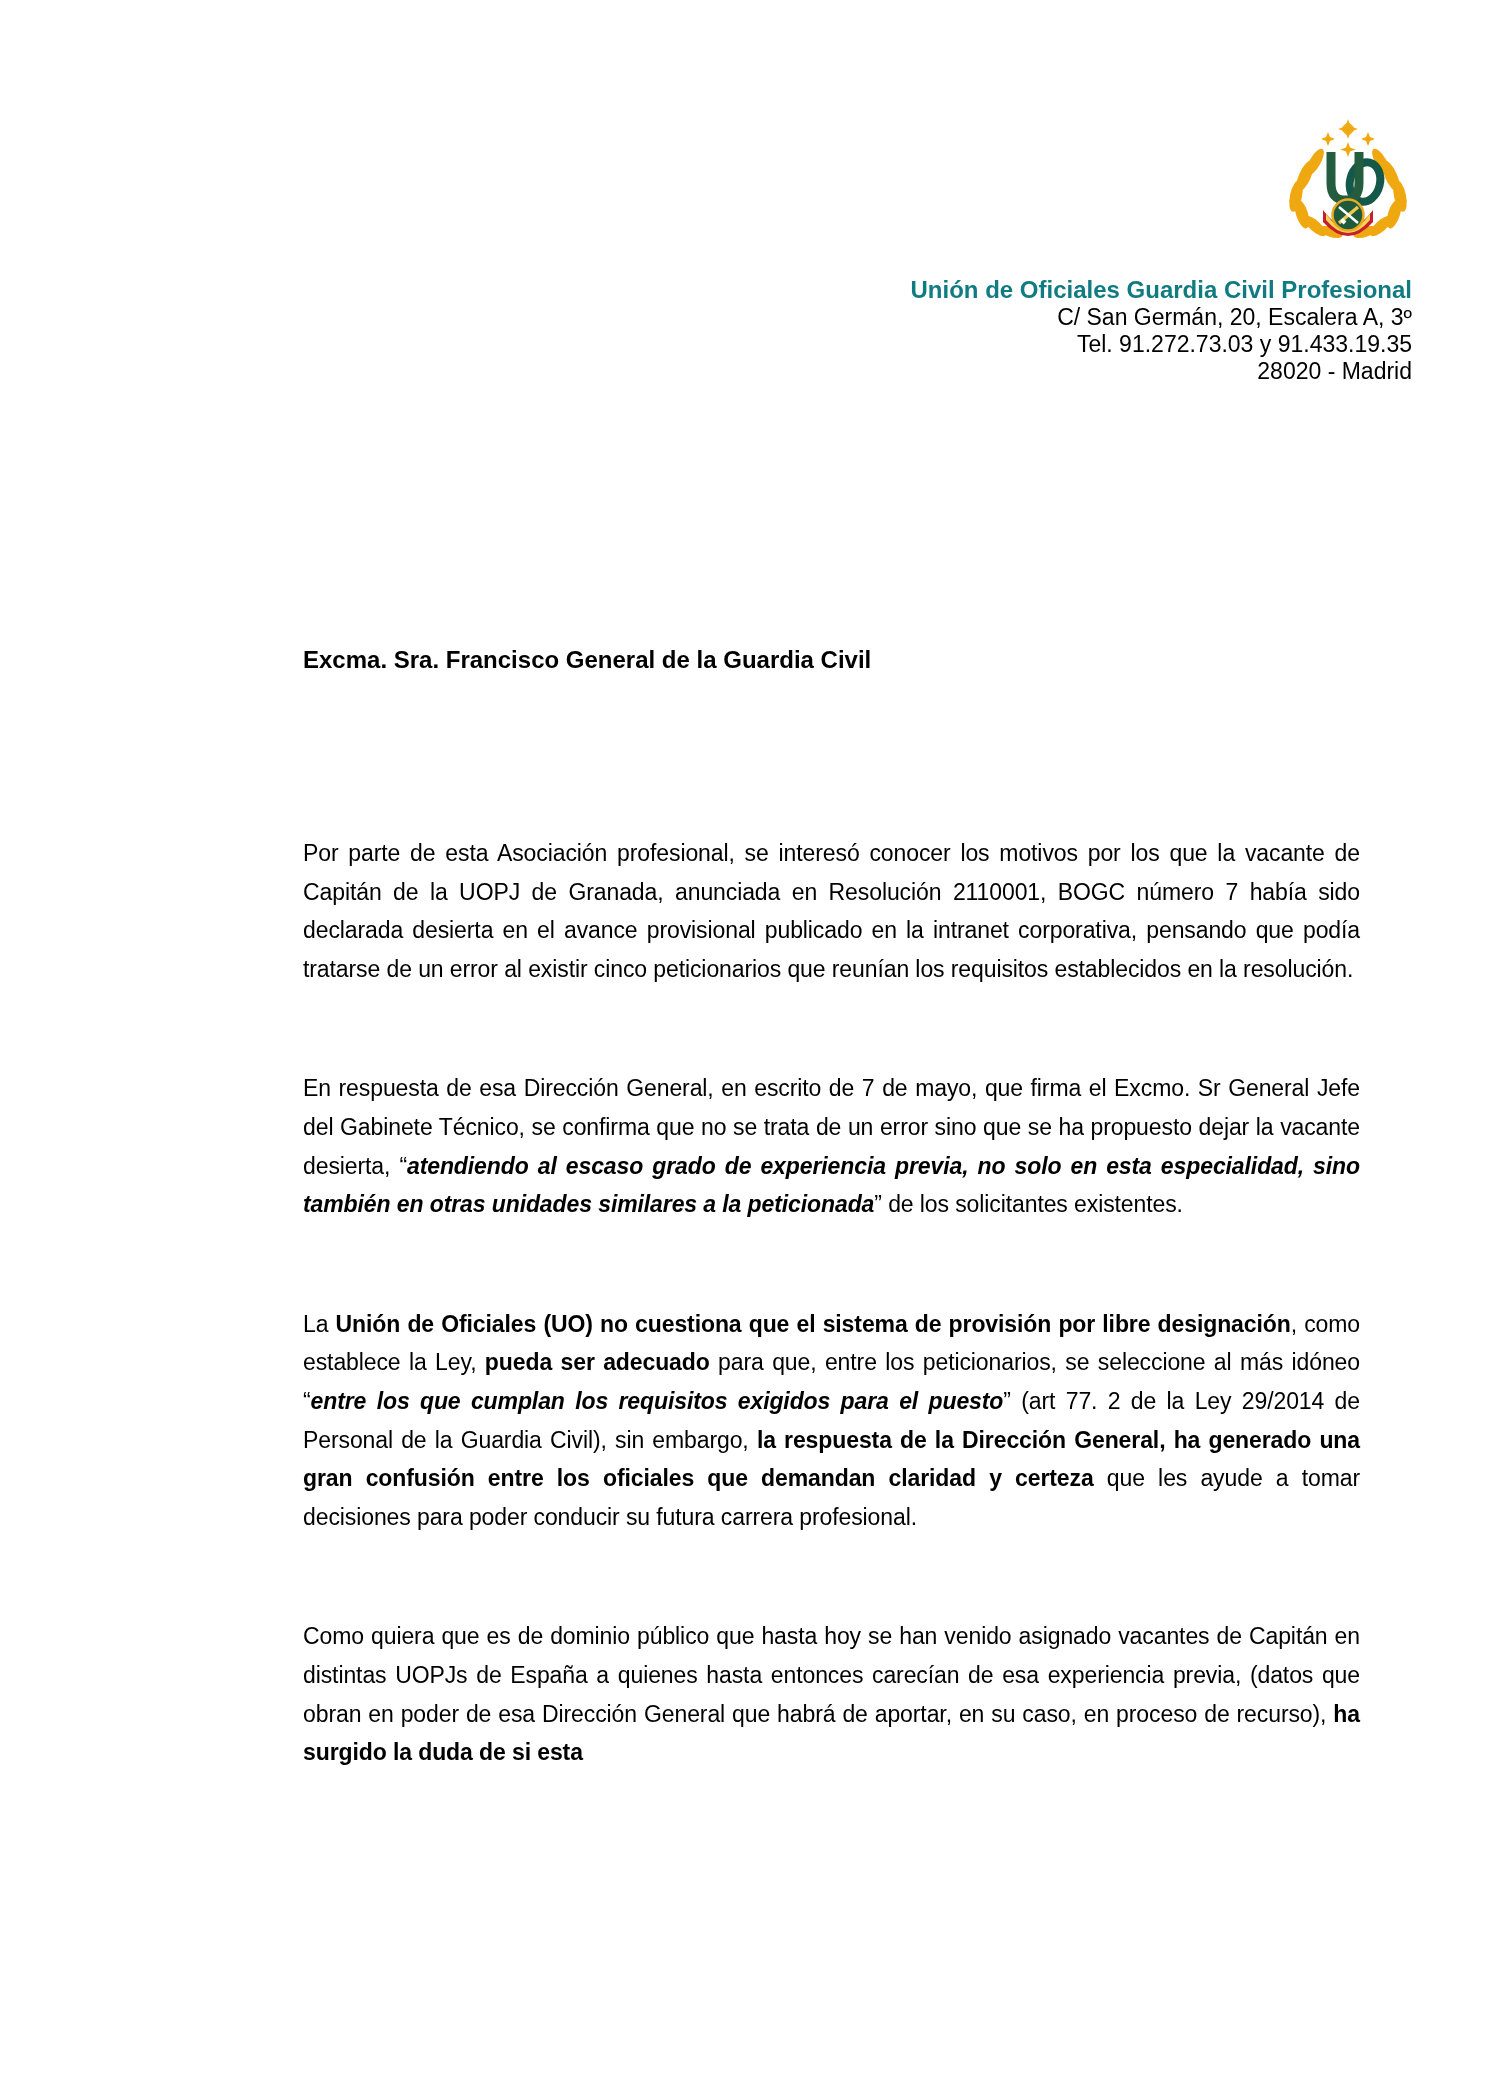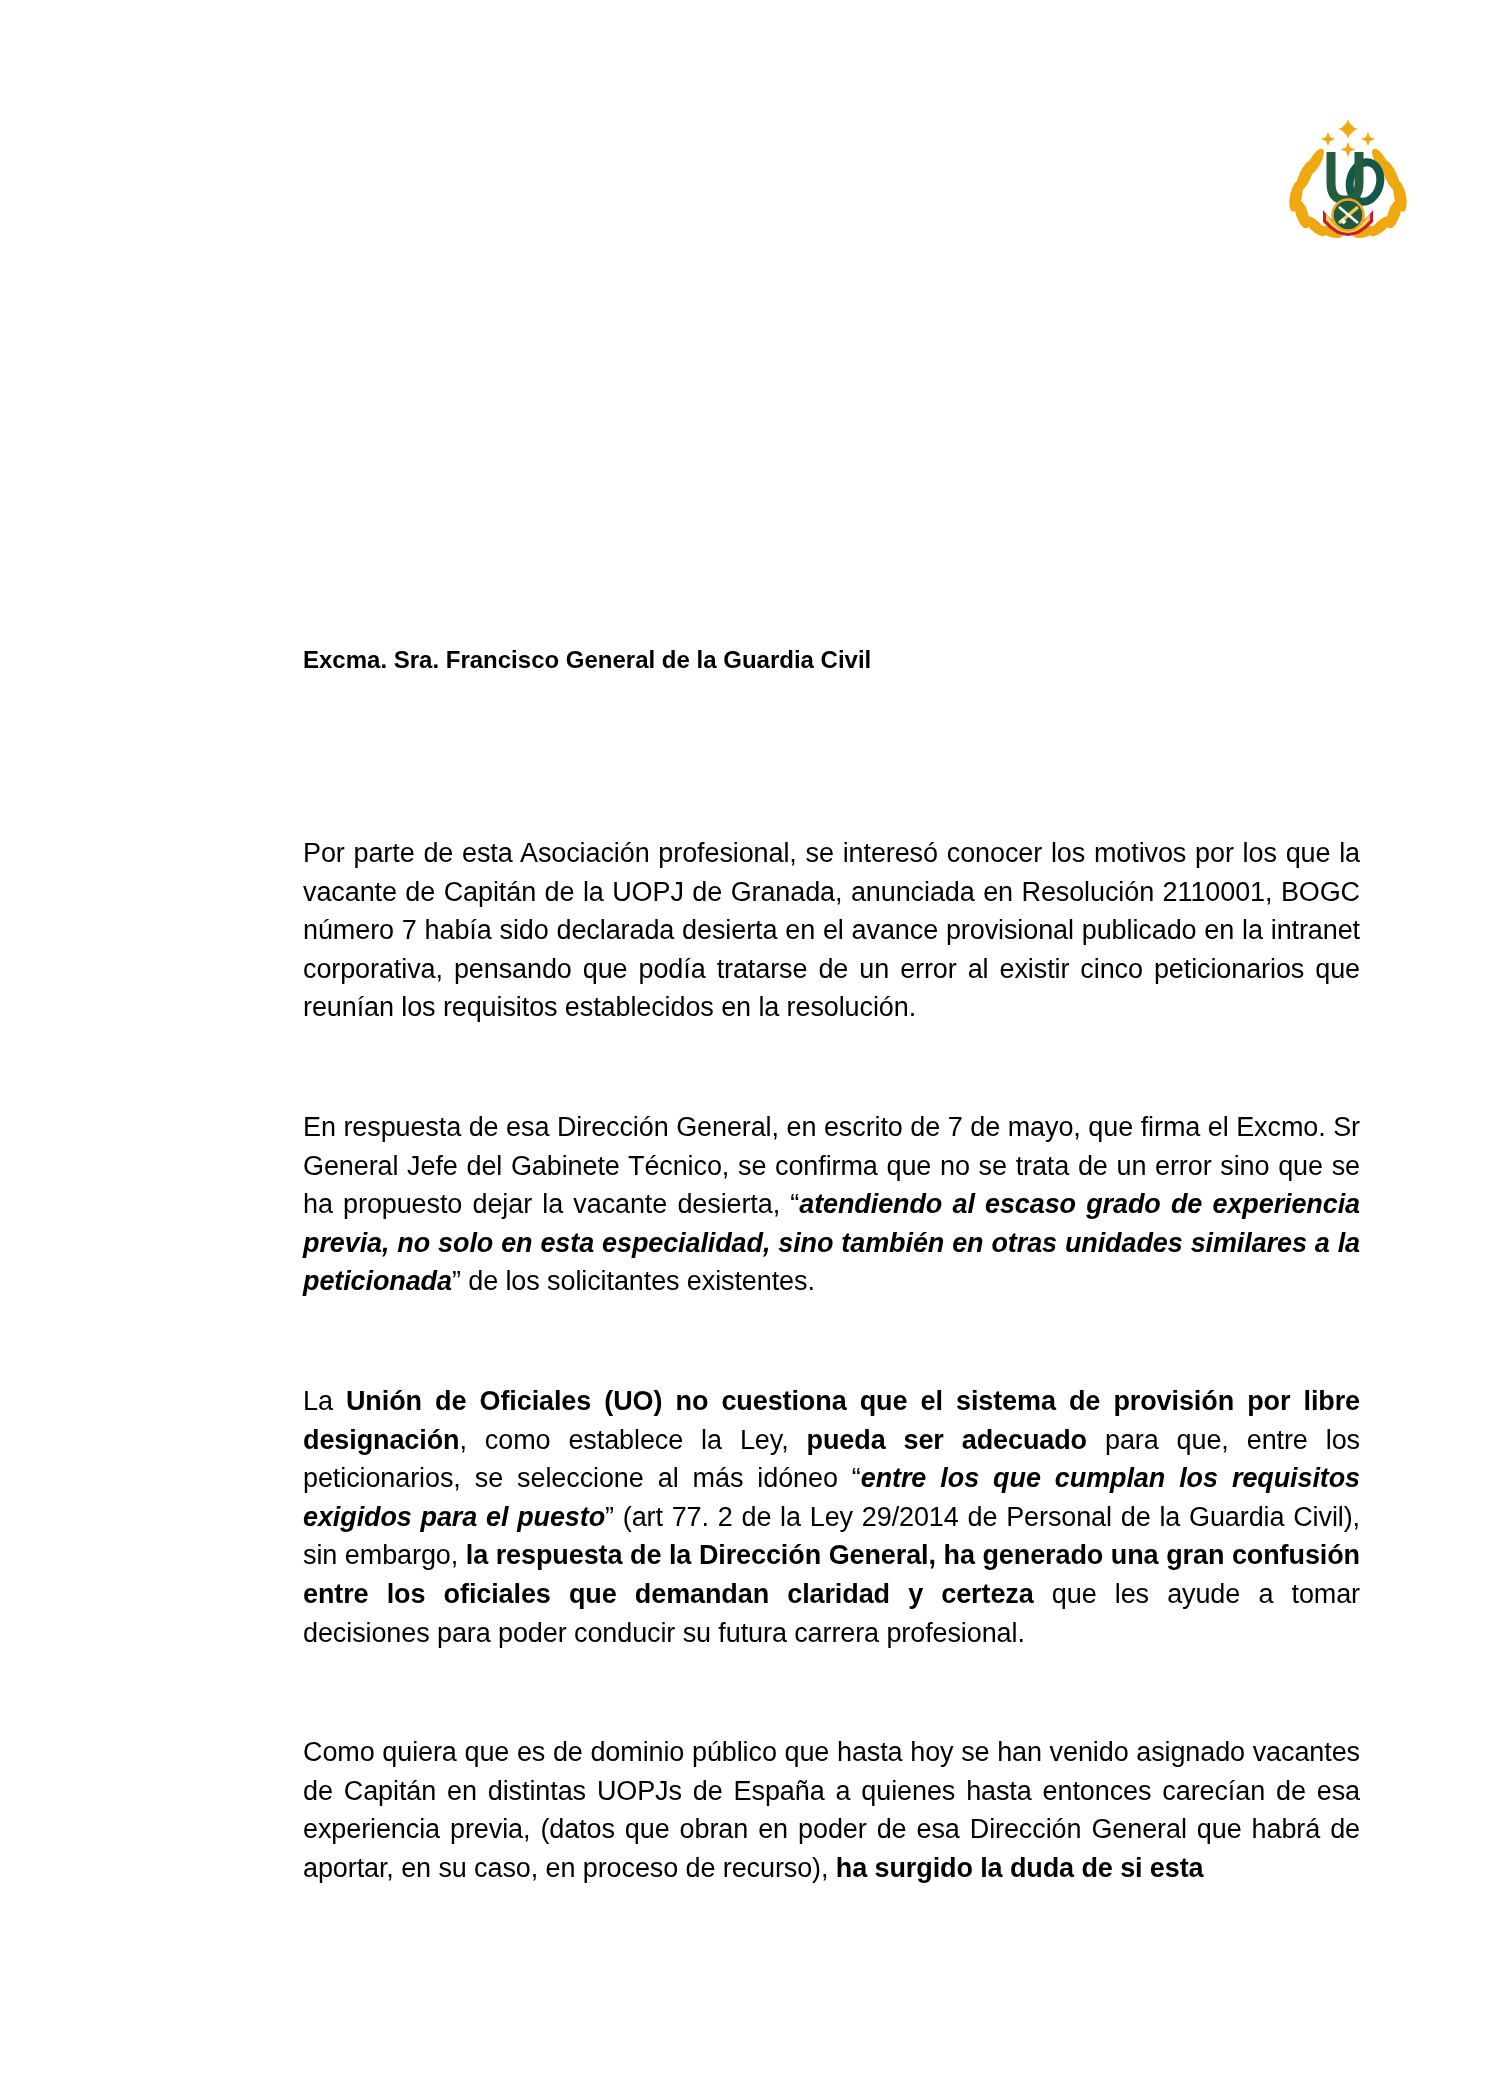--- a/index.html
+++ b/index.html
@@ -19,21 +19,21 @@
   .org-name{font-size:24px;font-weight:bold;line-height:28px;letter-spacing:0;}
   .addr{font-size:23px;line-height:27px;color:#000;}
   
   .sender-block{position:absolute;top:406px;right:88px;text-align:right;font-size:23px;line-height:27.5px;}
   .sender-name{font-size:26px;line-height:31px;font-weight:bold;font-style:italic;}
   
   .recipient{position:absolute;top:644px;left:303px;font-size:24px;font-weight:bold;line-height:32.5px;}
   
   .body-text{
     position:absolute;top:834px;left:303px;width:1057px;
-    font-size:27px;line-height:38.6px;text-align:justify;
+    font-size:23px;line-height:38.6px;text-align:justify;
     letter-spacing:-0.1px;
   }
   .body-text p{margin:0 0 81px 0;}
   .b{font-weight:bold;margin-top:36px;}
   .i{font-style:italic;}
   .bi{font-weight:bold;font-style:italic;}
 </style>
 </head>
 <body>
 
@@ -77,20 +77,26 @@
 
       <g>
         <circle cx="67" cy="97" r="15.5" fill="#1E5B3C" stroke="#E9A820" stroke-width="2.5"></circle>
         <line x1="58" y1="105" x2="77" y2="89" stroke="#F5C84F" stroke-width="3.4"></line>
         <line x1="58" y1="89" x2="77" y2="105" stroke="#ffffff" stroke-width="2.6"></line>
         <line x1="60.5" y1="101.5" x2="64" y2="105" stroke="#ffffff" stroke-width="4"></line>
       </g>
     </svg>
   </div>
 
+  <div class="org-block">
+    <div class="org-name" style="color: rgb(17, 123, 130);">Unión de Oficiales Guardia Civil Profesional</div>
+    <div class="addr">C/ San Germán, 20, Escalera A, 3º</div>
+    <div class="addr">Tel. 91.272.73.03 y 91.433.19.35</div>
+    <div class="addr">28020 - Madrid</div>
+  </div>
 
 
   <div class="recipient">
     <div>Excma. Sra. Francisco General de la Guardia Civil</div>
   </div>
 
   <div class="body-text">
       <p><span>Por parte de esta Asociación profesional, se interesó conocer los motivos por los que la vacante de Capitán de la UOPJ de Granada, anunciada en Resolución 2110001, BOGC número 7 había sido declarada desierta en el avance provisional publicado en la intranet corporativa, pensando que podía tratarse de un error al existir cinco peticionarios que reunían los requisitos establecidos en la resolución.</span></p>
       <p><span>En respuesta de esa Dirección General, en escrito de 7 de mayo, que firma el Excmo. Sr General Jefe del Gabinete Técnico, se confirma que no se trata de un error sino que se ha propuesto dejar la vacante desierta, “</span><span class="bi">atendiendo al escaso grado de experiencia previa, no solo en esta especialidad, sino también en otras unidades similares a la peticionada</span><span>” de los solicitantes existentes.</span></p>
       <p><span>La </span><span class="b">Unión de Oficiales (UO) no cuestiona que el sistema de provisión por libre designación</span><span>, como establece la Ley, </span><span class="b">pueda ser adecuado</span><span> para que, entre los peticionarios, se seleccione al más idóneo “</span><span class="bi">entre los que cumplan los requisitos exigidos para el puesto</span><span>” (art 77. 2 de la Ley 29/2014 de Personal de la Guardia Civil), sin embargo, </span><span class="b">la respuesta de la Dirección General, ha generado una gran confusión entre los oficiales que demandan claridad y certeza</span><span> que les ayude a tomar decisiones para poder conducir su futura carrera profesional.</span></p>

